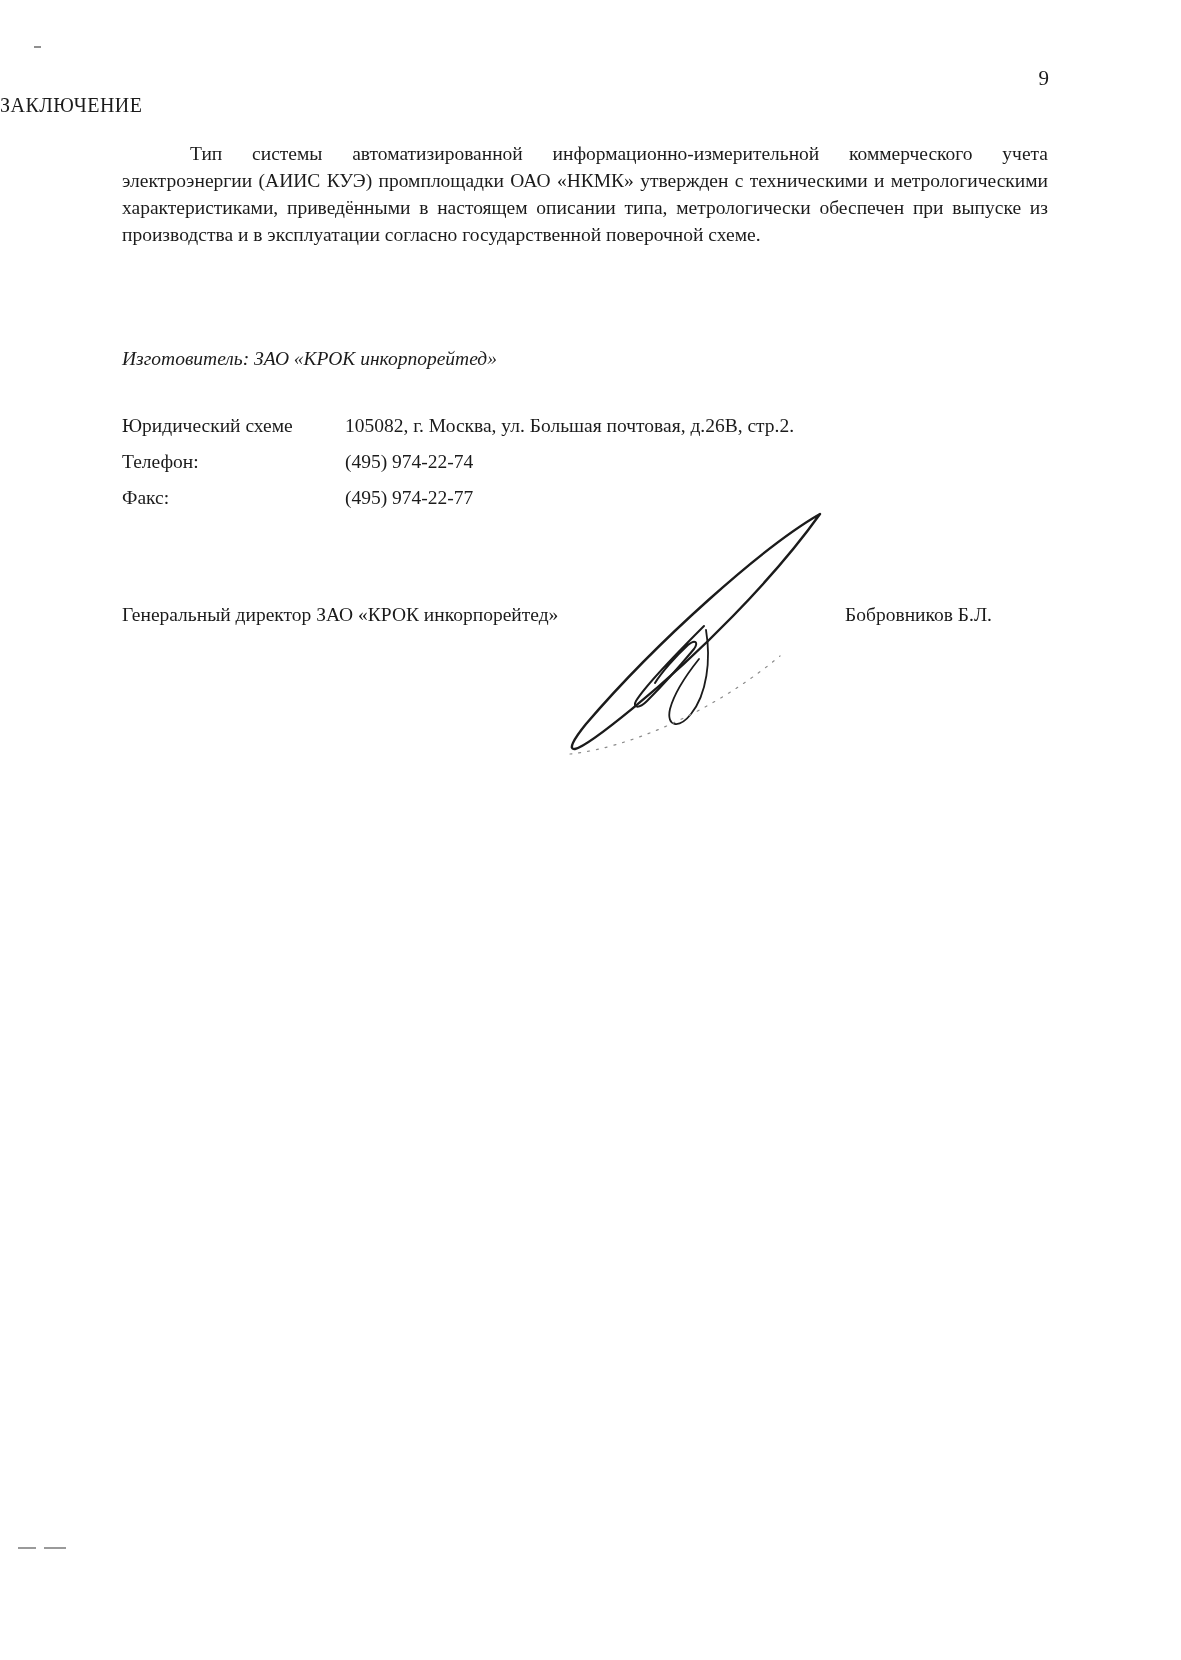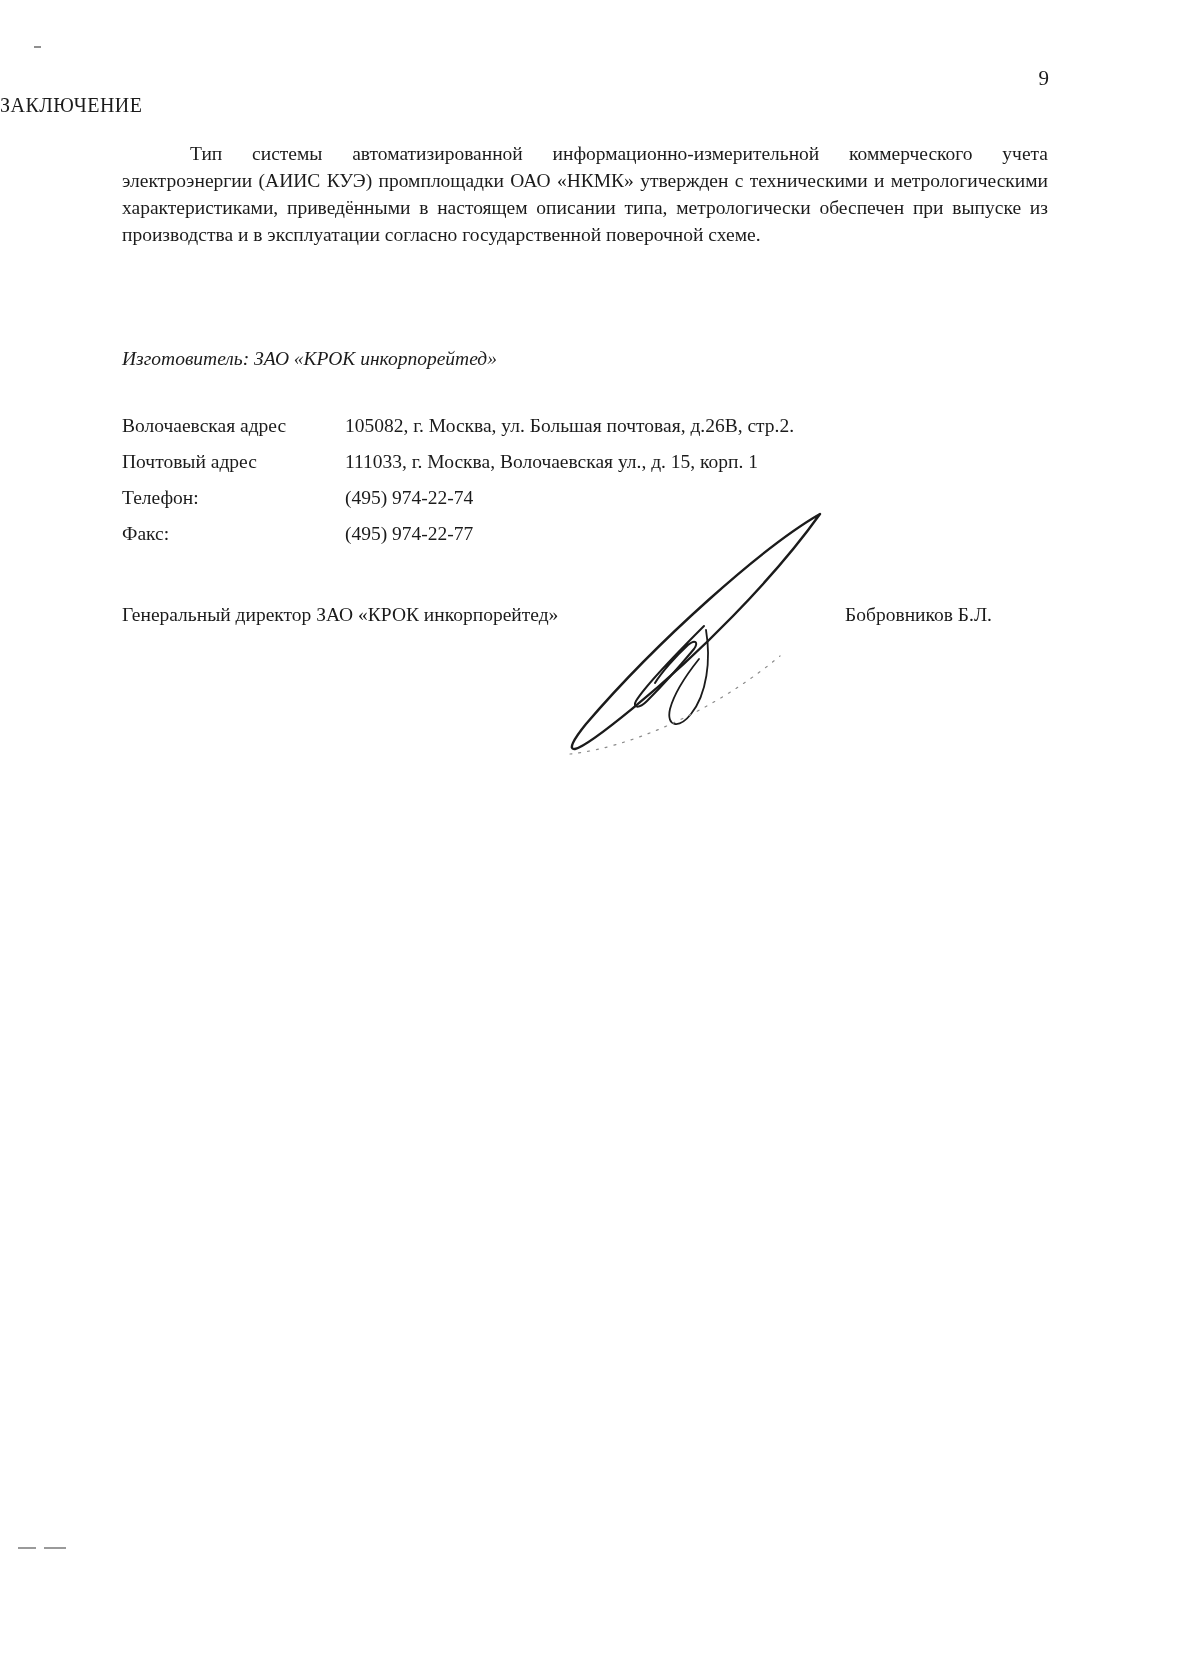--- a/index.html
+++ b/index.html
@@ -100,26 +100,22 @@
   <div class="page-number">9</div>
 
   <div class="doc-title">ЗАКЛЮЧЕНИЕ</div>
 
   <div class="body-paragraph">Тип системы автоматизированной информационно-измерительной коммерческого учета электроэнергии (АИИС КУЭ) промплощадки ОАО «НКМК» утвержден с техническими и метрологическими характеристиками, приведёнными в настоящем описании типа, метрологически обеспечен при выпуске из производства и в эксплуатации согласно государственной поверочной схеме.</div>
 
   <div class="manufacturer-line">Изготовитель: ЗАО «КРОК инкорпорейтед»</div>
 
   <div class="contacts">
     <div class="contact-row">
-      <span class="contact-label">Волочаевская адрес</span>
+      <span class="contact-label">Юридический схеме</span>
       <span class="contact-value">105082, г. Москва, ул. Большая почтовая, д.26В, стр.2.</span>
-    </div>
-    <div class="contact-row">
-      <span class="contact-label">Почтовый адрес</span>
-      <span class="contact-value">111033, г. Москва, Волочаевская ул., д. 15, корп. 1</span>
     </div>
     <div class="contact-row">
       <span class="contact-label align-right">Телефон:</span>
       <span class="contact-value">(495) 974-22-74</span>
     </div>
     <div class="contact-row">
       <span class="contact-label align-right">Факс:</span>
       <span class="contact-value">(495) 974-22-77</span>
     </div>
   </div>

